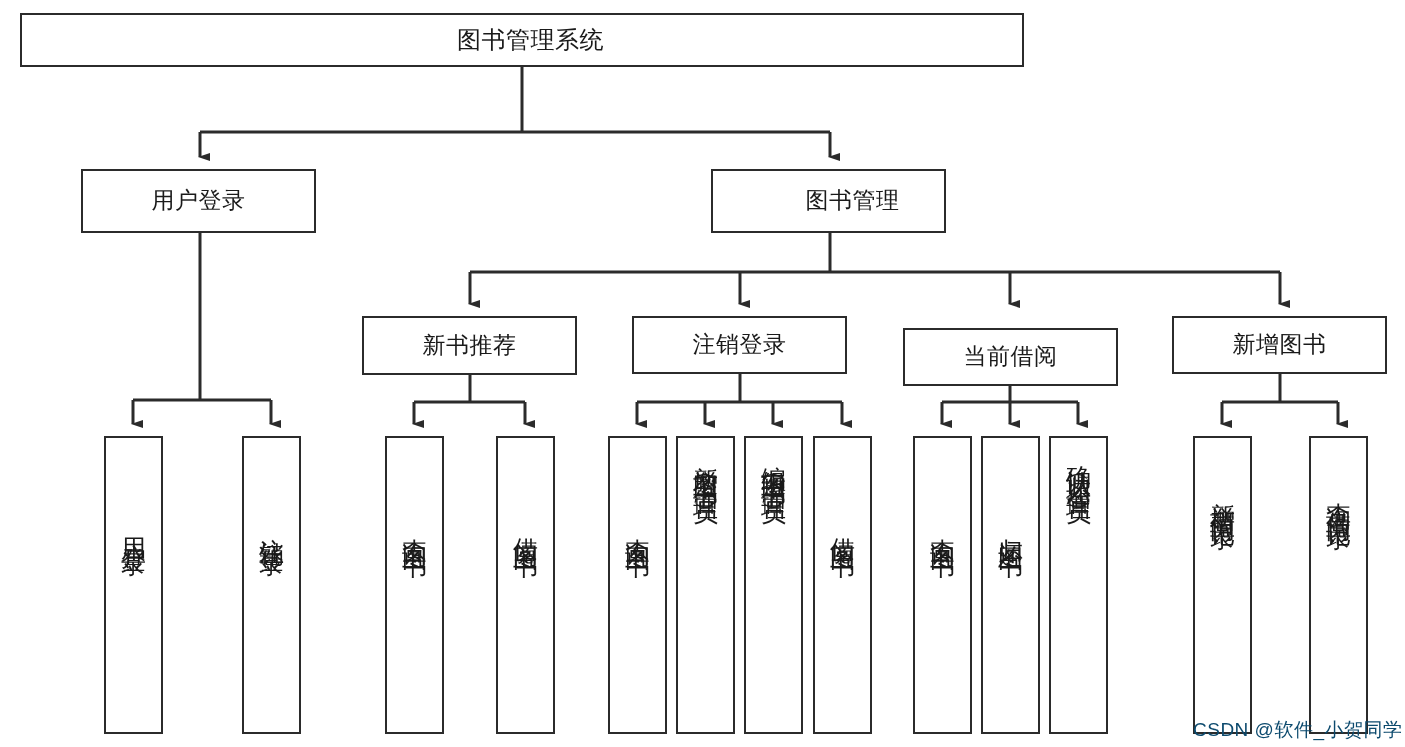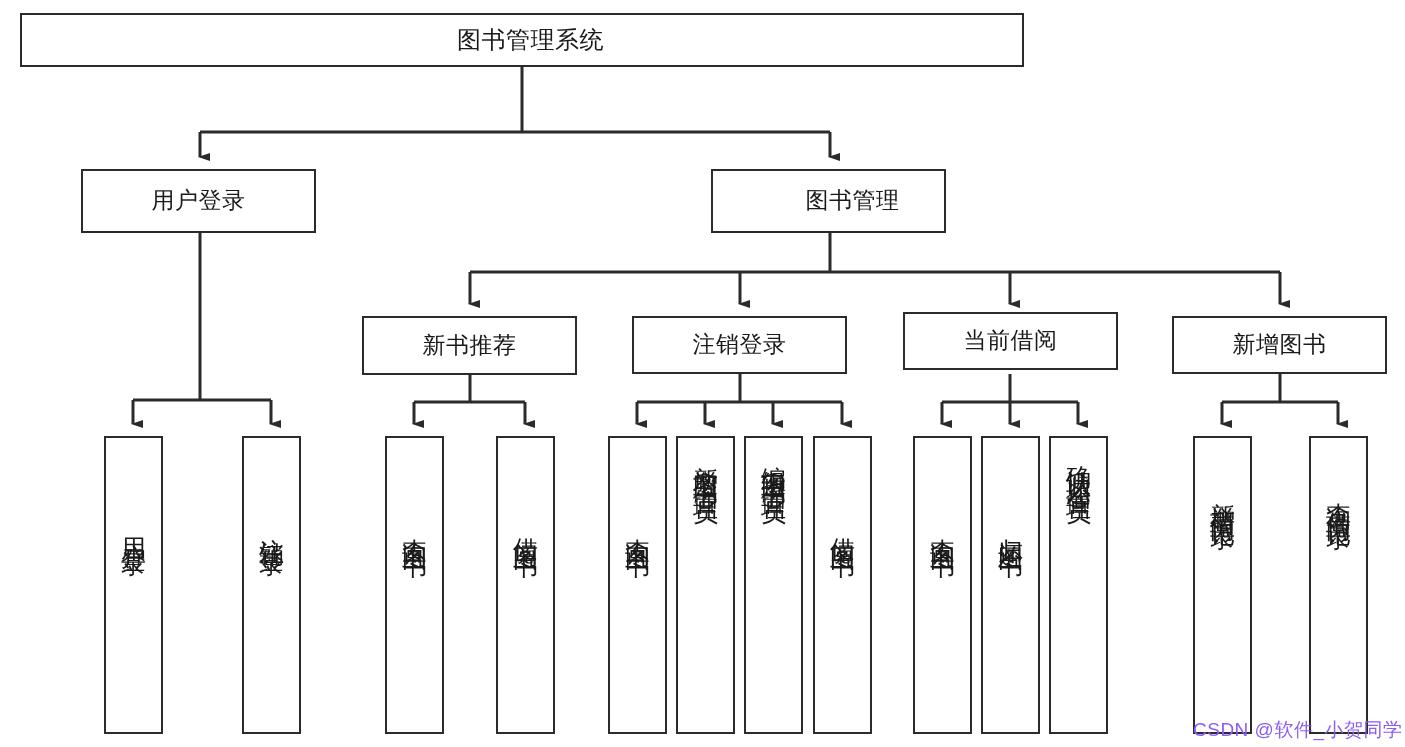--- a/index.html
+++ b/index.html
@@ -58,21 +58,21 @@
   .node.vert .label {
     writing-mode: vertical-rl;
     text-orientation: upright;
     font-size: 25px;
     line-height: 1.0;
     letter-spacing: 5px;
     white-space: nowrap;
   }
   .watermark {
     position: absolute;
-    color: #8b5cf6;
+    color: #0c4a6e;
     font-size: 19px;
     white-space: nowrap;
     letter-spacing: 0.5px;
   }
 </style>
 </head>
 <body>
 
 <div id="canvas">
 
@@ -136,21 +136,21 @@
   <div class="node horiz" style="left:711px; top:169px; width:235px; height:64px;padding-left:48px;">
     <span class="label">图书管理</span>
   </div>
 
   <div class="node horiz" style="left:362px; top:316px; width:215px; height:59px;">
     <span class="label">新书推荐</span>
   </div>
   <div class="node horiz" style="left:632px; top:316px; width:215px; height:58px;">
     <span class="label">注销登录</span>
   </div>
-  <div class="node horiz" style="left:903px; top:312px; width:215px; height:58px;">
+  <div class="node horiz" style="left:903px; top:328px; width:215px; height:58px;">
     <span class="label">当前借阅</span>
   </div>
   <div class="node horiz" style="left:1172px; top:316px; width:215px; height:58px;">
     <span class="label">新增图书</span>
   </div>
 
   <div class="node vert" style="left:104px; top:436px; width:59px; height:298px; padding-top:80px;">
     <span class="label">用户登录</span>
   </div>
   <div class="node vert" style="left:242px; top:436px; width:59px; height:298px; padding-top:80px;">

